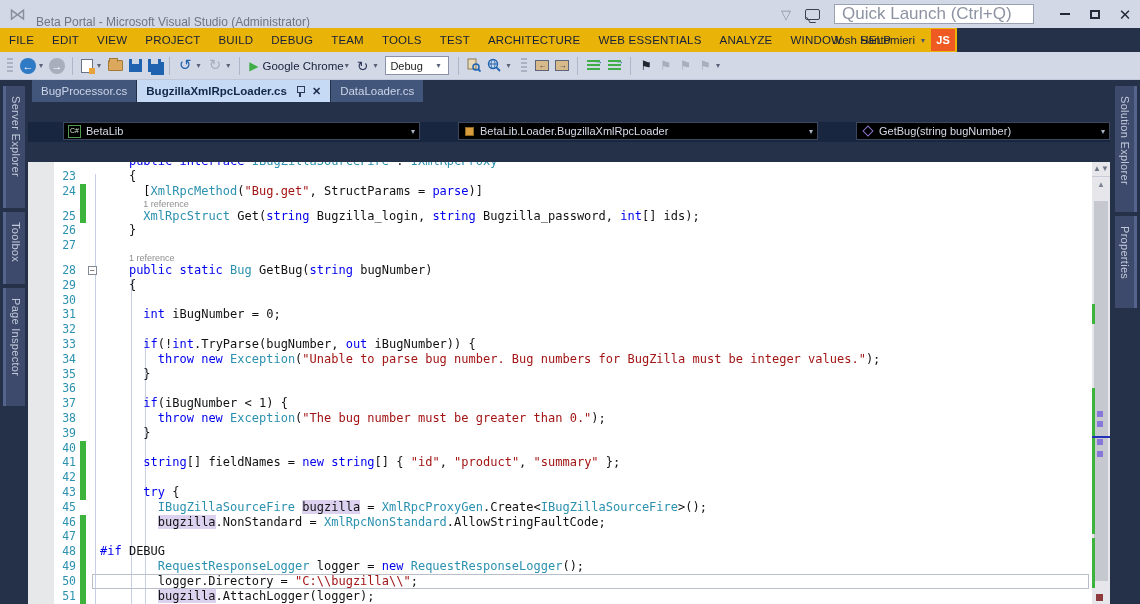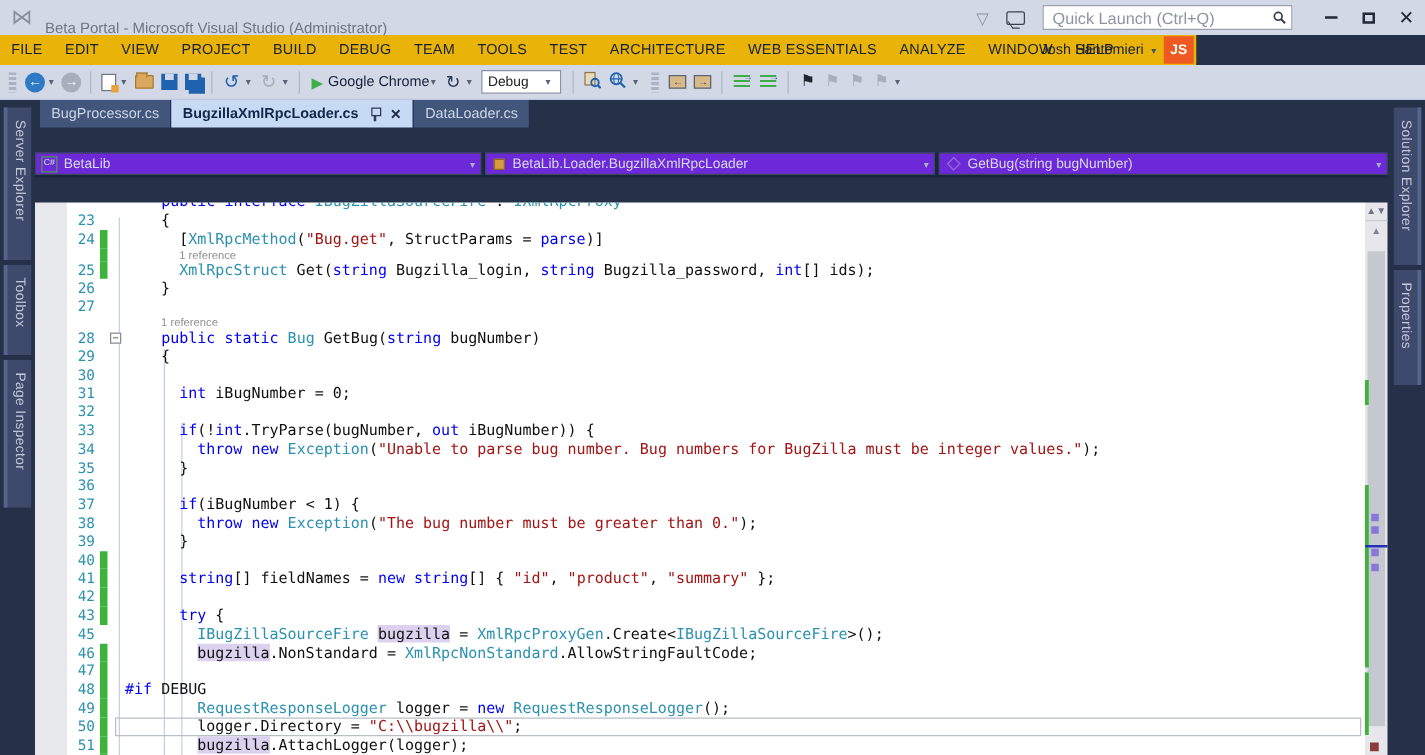--- a/index.html
+++ b/index.html
@@ -8,21 +8,21 @@
 
   
   .titlebar { position:absolute; left:0; top:0; width:1140px; height:28px; background:#d2d8e6; display:flex; align-items:center; }
   .vslogo { font-family:"DejaVu Sans", sans-serif; color:#8a8f9d; font-size:17px; margin:0 10px 0 9px; line-height:1; }
   .title-text { color:#6f7585; font-size:12px;margin-top:16px; }
   .title-right { position:absolute; right:0; top:0; height:28px; display:flex; align-items:center; }
   .t-icon { color:#8b92a4; font-size:13px; margin-right:14px; }
   .bubble { width:15px; height:11px; border:1.5px solid #3c4150; border-radius:2px; position:relative; margin-right:14px; }
   .bubble:after { content:""; position:absolute; left:2px; bottom:-4px; width:5px; height:5px; border-left:1.5px solid #3c4150; border-bottom:1.5px solid #3c4150; transform:skewX(35deg); background:transparent; }
   .quick-launch { width:200px; height:20px; background:#fff; border:1px solid #9aa1b2; display:flex; align-items:center; padding:0 4px 0 7px; margin-right:16px; }
-  .quick-launch input { border:none; outline:none; flex:1; font-size:13px; color:#444; font-family:"Liberation Sans",sans-serif; background:transparent; }
+  .quick-launch input { border:none; outline:none; flex:1; font-size:17px; color:#444; font-family:"Liberation Sans",sans-serif; background:transparent; }
   .quick-launch input::placeholder { color:#8d93a2; }
   .winbtn { width:30px; height:22px; display:flex; align-items:center; justify-content:center; color:#23283a; }
   .minbar { width:10px; height:2px; background:#23283a; }
   .maxbox { width:10px; height:9px; border:2px solid #23283a; }
   .closex { font-size:15px; line-height:1; }
 
   .menubar { position:absolute; left:0; top:28px; width:957px; height:24px; background:#eab308; display:flex; align-items:center; font-size:11.5px; color:#15203a; }
   .menu-item { padding:4px 9px; letter-spacing:.2px; }
   .menu-right { position:absolute; right:0; top:0; height:24px; display:flex; align-items:center; }
   .user-name { font-size:11.5px; color:#15203a; margin-right:4px; }
@@ -64,21 +64,21 @@
   .center { width:1082px; display:flex; flex-direction:column;gap:20px; }
   .tabstrip { height:24px; display:flex; align-items:flex-end; padding-left:4px; }
   .dtab { height:22px; display:flex; align-items:center; padding:0 9px; font-size:11.5px; background:#42557b; color:#ccd5e8; margin-right:1px; }
   .dtab.active { background:#c6daf6; color:#132748; font-weight:bold; }
   .pin { width:10px; height:12px; position:relative; margin-left:8px; }
   .pin:before { content:""; position:absolute; left:2px; top:1px; width:6px; height:5px; border:1.5px solid #2c3a58; }
   .pin:after { content:""; position:absolute; left:4.5px; top:7px; width:1.5px; height:5px; background:#2c3a58; }
   .tab-close { margin-left:7px; font-size:11px; font-weight:bold; color:#1d2c4c; }
 
   .navbar { height:22px; background:#192640; display:flex; align-items:center; padding:0 0 2px 0; }
-  .nav-combo { height:18px; background:#6d28d9; border:1px solid #3d4760; color:#d5dbe8; font-size:11px; display:flex; align-items:center; padding:0 4px; margin-right:3px; }
+  .nav-combo { height:18px; background:#000000; border:1px solid #3d4760; color:#d5dbe8; font-size:11px; display:flex; align-items:center; padding:0 4px; margin-right:3px;margin-left:35px; }
   .nav-combo .cv { flex:1; white-space:nowrap; overflow:hidden; }
   .nav-caret { font-size:8px; color:#aab2c6; margin-left:4px; }
   .csproj-ic { width:13px; height:13px; border:1.5px solid #4f9b4f; color:#cfe8cf; font-size:7px; line-height:10px; text-align:center; margin-right:5px; }
   .class-ic { width:9px; height:9px; background:#d89c3c; border:1px solid #8f6820; margin:0 6px 0 2px; }
   .method-ic { width:8px; height:8px; border:1.5px solid #8b72c9; transform:rotate(45deg); margin:0 7px 0 3px; }
 
   
   .editor-wrap { height:478px; display:flex; }
   .editor { width:1064px; height:478px; background:linear-gradient(90deg,#e7e8ea 0,#e7e8ea 26px,#ffffff 26px); position:relative; overflow:hidden; font-family:"DejaVu Sans Mono", monospace; }
   .guides { position:absolute; width:1px; background:#c5d0e6; z-index:0; }

